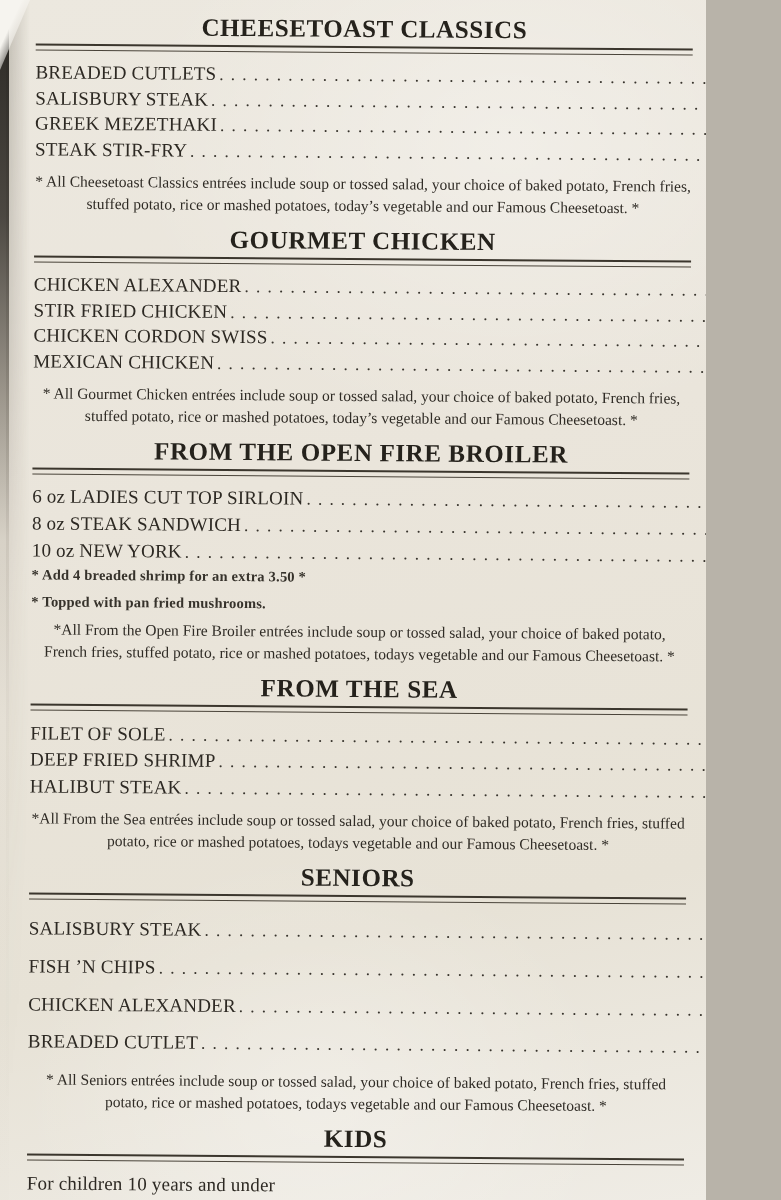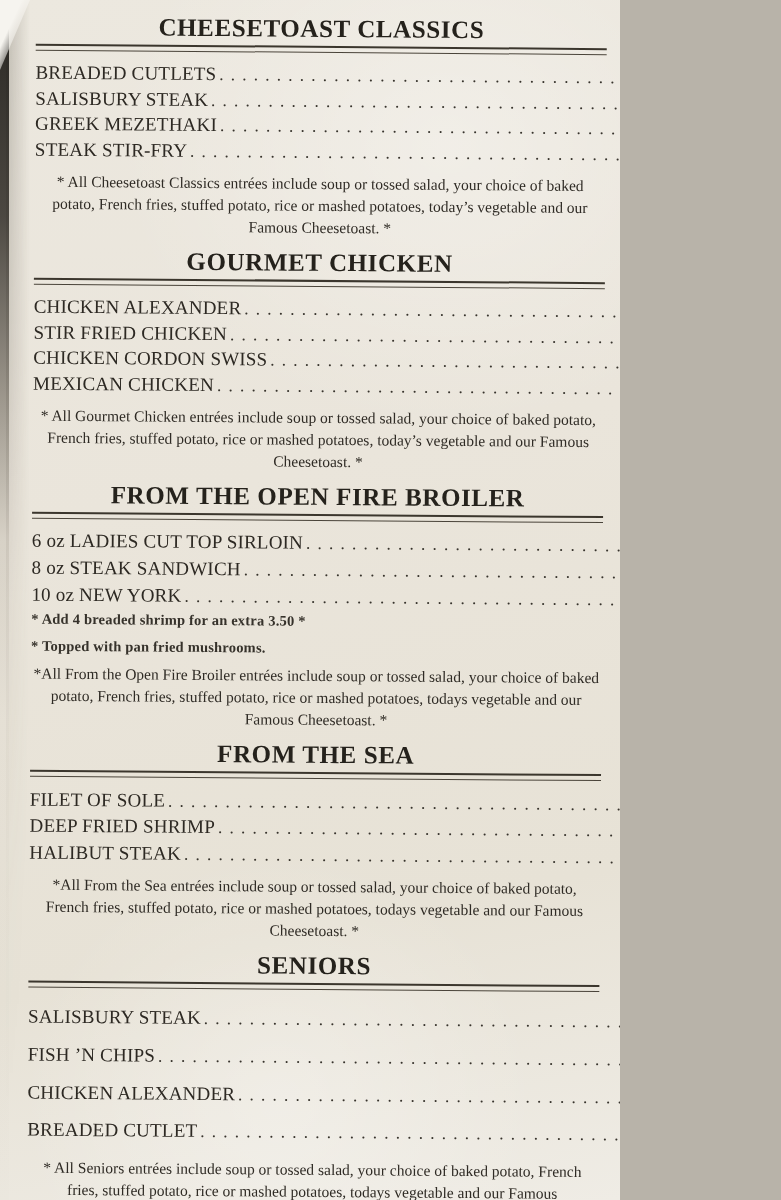--- a/index.html
+++ b/index.html
@@ -4,21 +4,21 @@
 <style>
   html, body {
     margin: 0; padding: 0;
     width: 781px; height: 1200px;
     overflow: hidden;
     background: #b8b3a9;
     font-family: "Liberation Serif", serif;
   }
   .paper {
     position: relative;
-    width: 620px; height: 1200px;
+    width: 706px; height: 1200px;
     overflow: hidden;
     color: #2d2923;
     background:
       radial-gradient(90% 40% at 72% 12%, rgba(255,255,255,0.30), rgba(255,255,255,0) 60%),
       radial-gradient(60% 30% at 45% 92%, rgba(255,255,255,0.28), rgba(255,255,255,0) 70%),
       linear-gradient(168deg, #ece8df 0%, #eae5db 40%, #e7e2d6 75%, #efece5 100%);
   }
   
   .edge-dark {
     position: absolute; left: 0; top: 0; bottom: 0; width: 9px;

